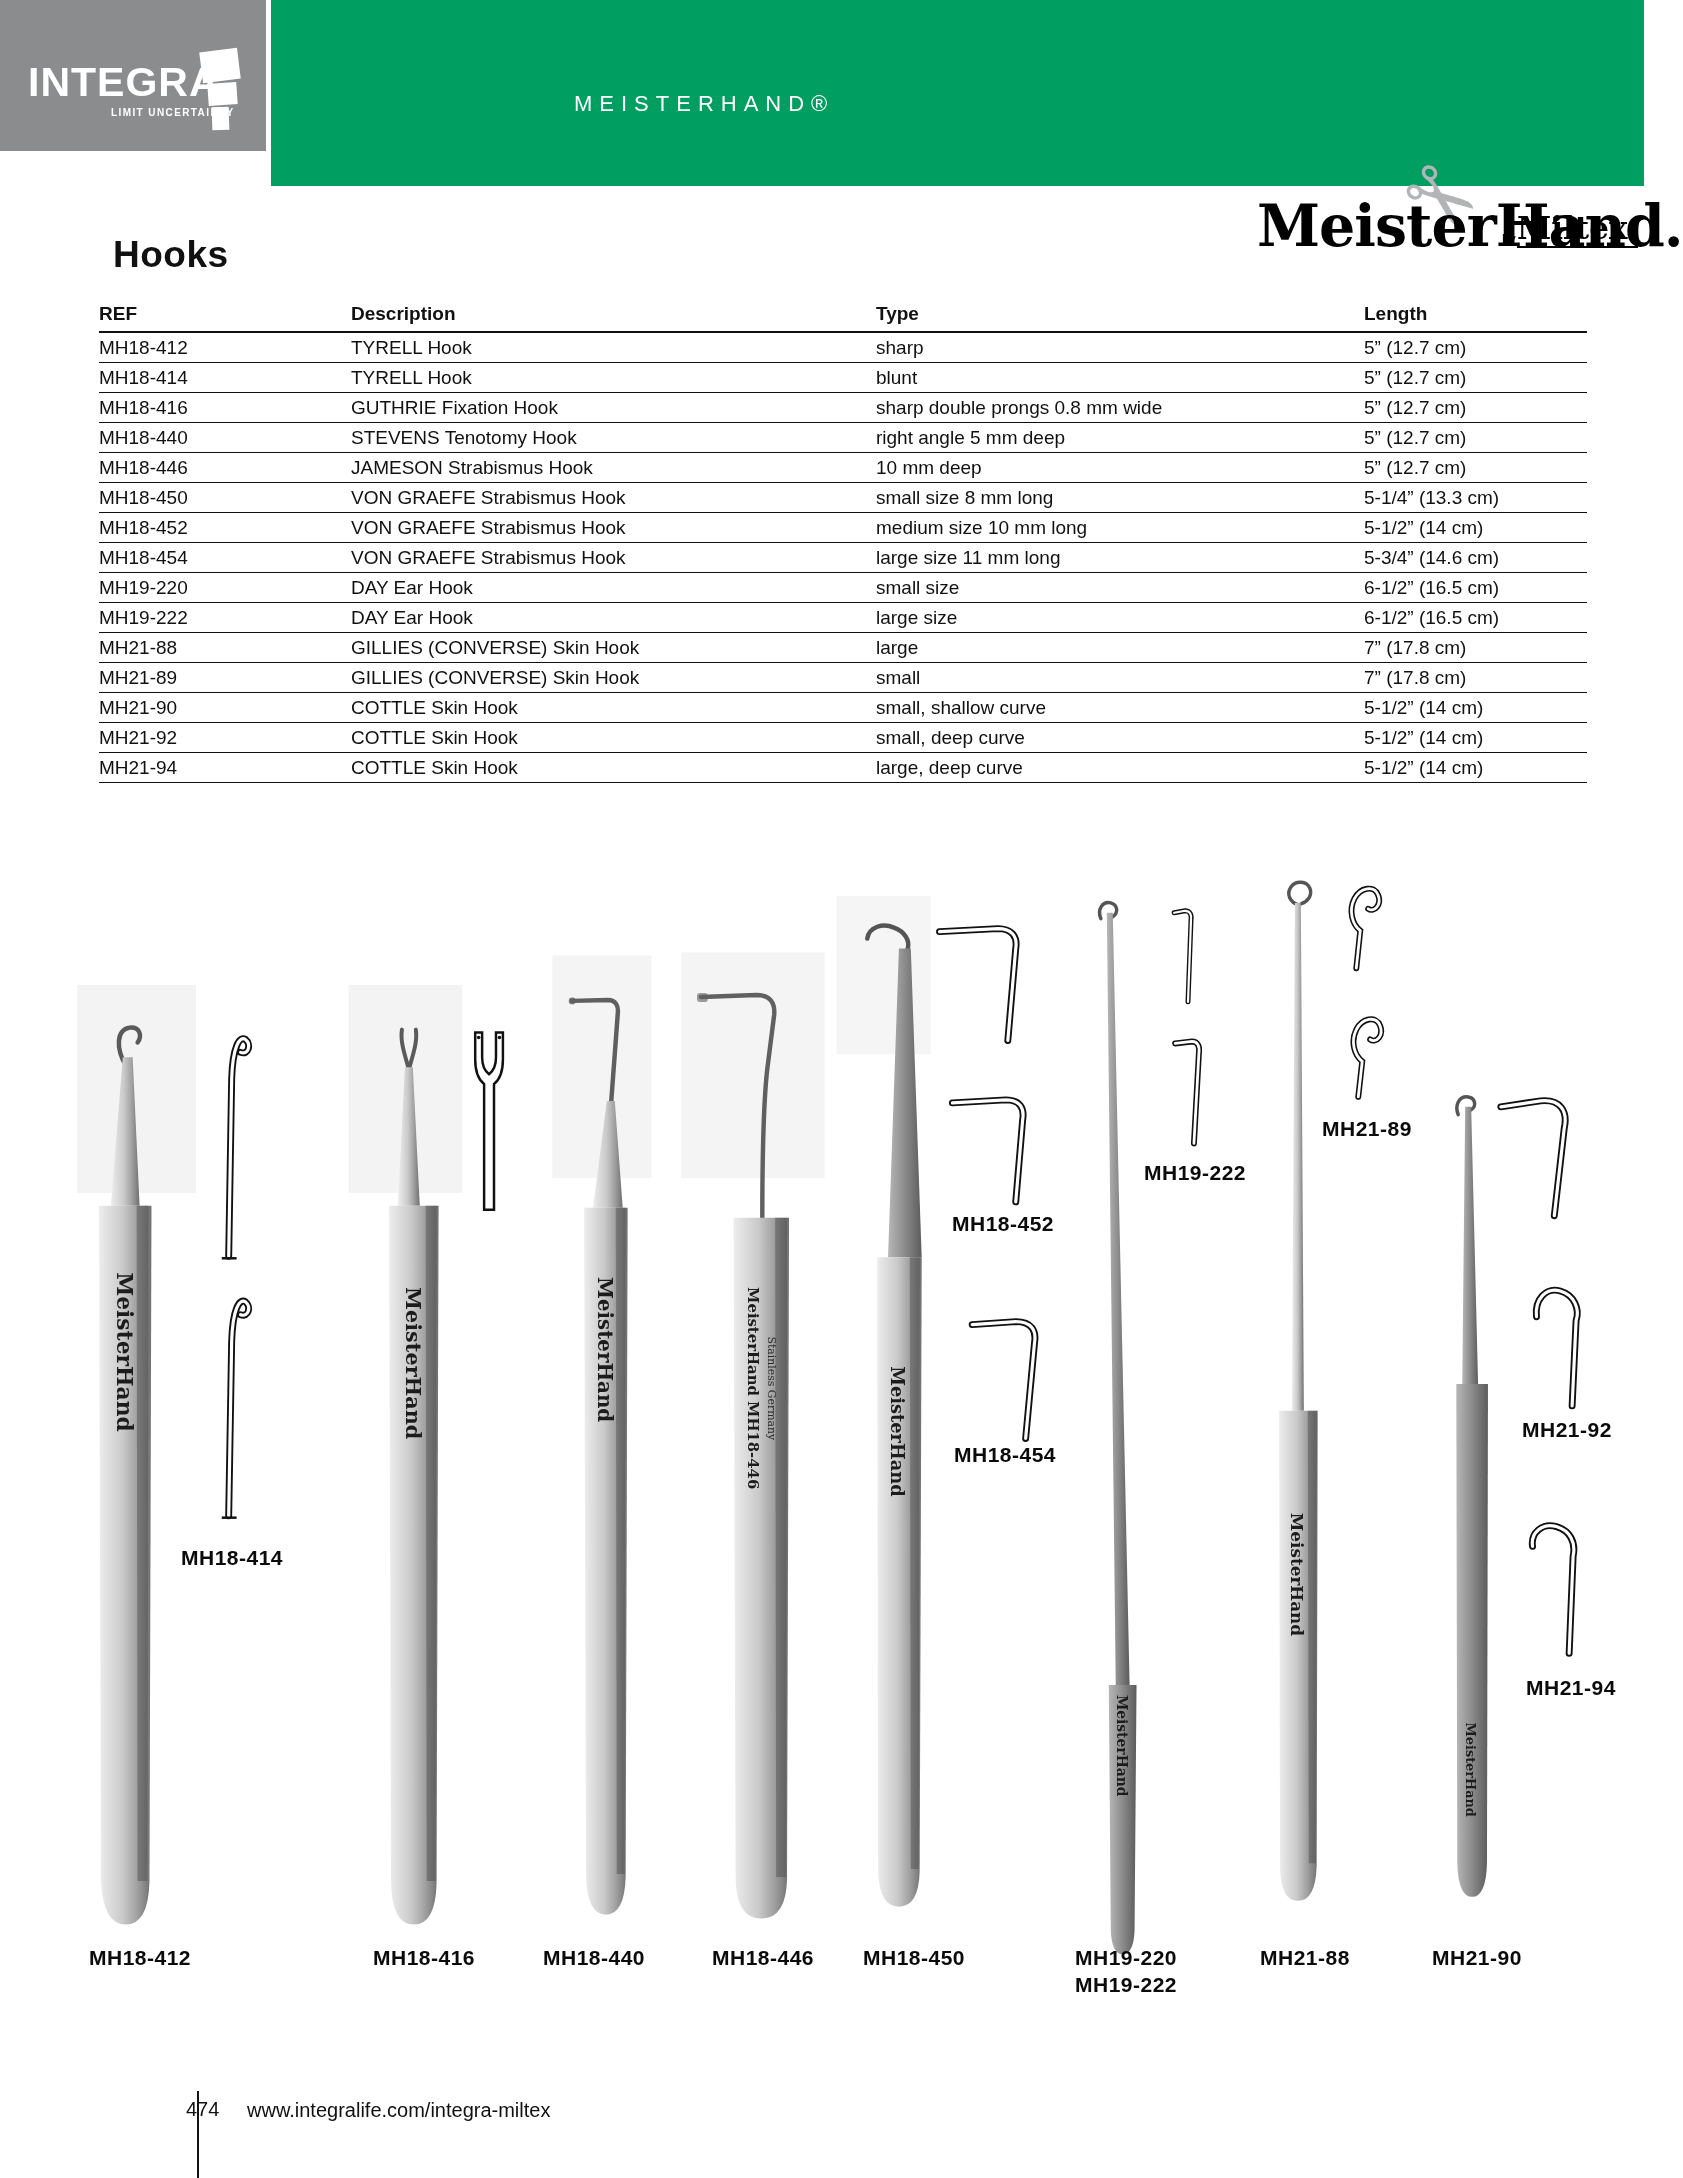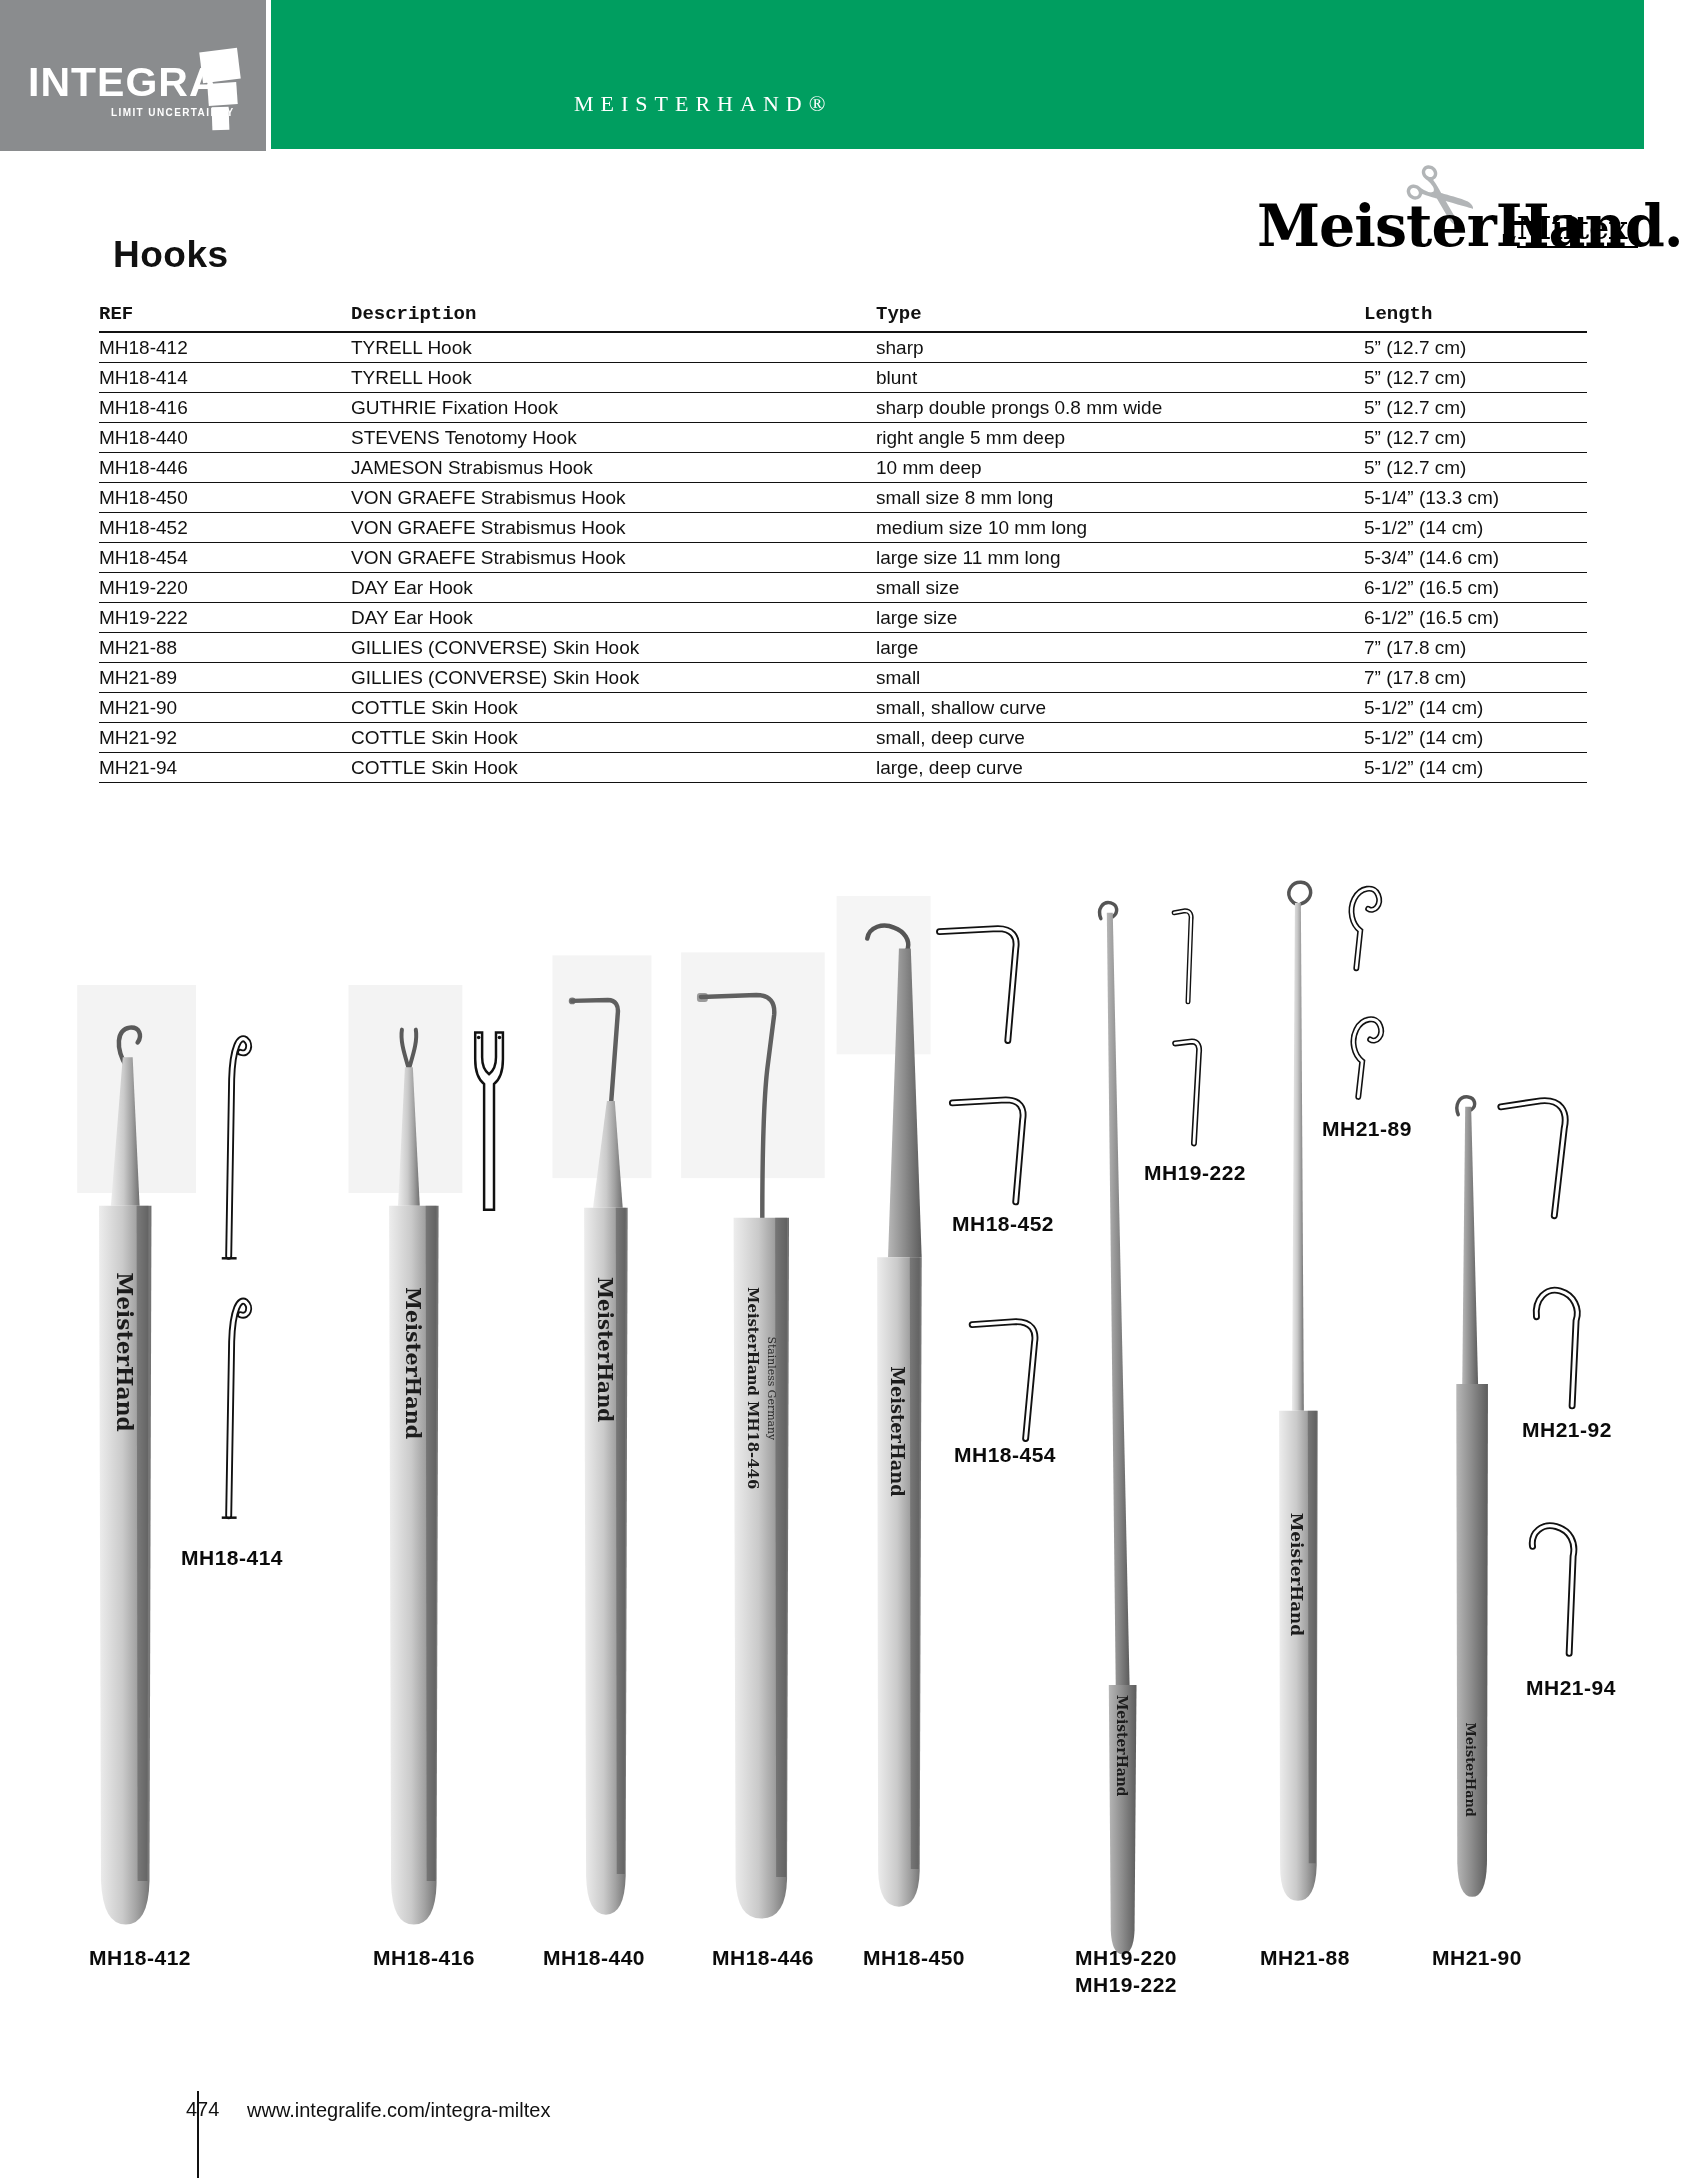--- a/index.html
+++ b/index.html
@@ -1,21 +1,21 @@
 <!DOCTYPE html>
 <html><head>
 <meta charset="utf-8">
 <style>
   html,body{margin:0;padding:0;background:#ffffff;}
   body{font-family:"Liberation Sans", sans-serif; color:#111;}
   #page{position:relative;width:1683px;height:2178px;background:#fff;overflow:hidden;}
 
   
   .hdr-gray{position:absolute;left:0;top:0;width:266px;height:151px;background:#8a8c8e;}
-  .hdr-green{position:absolute;left:271px;top:0;width:1373px;height:149px;background:#009E60;font-family:Liberation Serif, serif;}
+  .hdr-green{position:absolute;left:271px;top:0;width:1373px;height:186px;background:#009E60;}
   .integra-text{position:absolute;left:28px;top:59px;color:#fff;font-size:41px;font-weight:bold;letter-spacing:1px;font-family:"Liberation Sans",sans-serif;}
   .integra-tag{position:absolute;left:111px;top:107px;color:#fff;font-size:10px;font-weight:bold;letter-spacing:1.4px;}
   .flag{position:absolute;background:#fff;}
   .flag1{left:201px;top:50px;width:38px;height:31px;transform:rotate(-7deg);}
   .flag2{left:208px;top:83px;width:29px;height:22px;transform:rotate(-4deg);}
   .flag3{left:212px;top:107px;width:17px;height:23px;transform:rotate(-2deg);}
   .meisterhand-hdr{position:absolute;left:303px;top:91px;color:#fff;font-size:22px;letter-spacing:7px;font-weight:400;}
 
   
   .mh-logo{position:absolute;left:1257px;top:170px;width:342px;height:99px;}
@@ -25,21 +25,21 @@
   .mh-miltex{position:absolute;left:260px;top:40px;font-family:"DejaVu Serif",serif;font-weight:bold;font-size:31px;color:#000;border-bottom:2px solid #000;}
 
   
   .page-title{position:absolute;left:113px;top:234px;font-size:37px;font-weight:bold;letter-spacing:0.5px;}
   .tablewrap{position:absolute;left:99px;top:303px;width:1488px;}
   table.spec{border-collapse:collapse;width:1488px;table-layout:fixed;}
   table.spec col.c1{width:252px}
   table.spec col.c2{width:525px}
   table.spec col.c3{width:488px}
   table.spec col.c4{width:223px}
-  table.spec th{font-size:19px;font-weight:bold;text-align:left;padding:0 0 6px 0;border-bottom:2px solid #111;font-family:Liberation Mono, monospace;}
+  table.spec th{font-size:19px;font-weight:bold;text-align:left;padding:0 0 6px 0;border-bottom:2px solid #111;}
   table.spec td{font-size:19px;height:29px;padding:0;border-bottom:1.5px solid #111;vertical-align:middle;}
 
   
   #art{position:absolute;left:0;top:0;width:1683px;height:2178px;}
   .plabel{position:absolute;font-size:21px;font-weight:bold;color:#0b0b0b;letter-spacing:0.5px;white-space:nowrap;}
   .l-414{left:181px;top:1546px}
   .l-452{left:952px;top:1212px}
   .l-454{left:954px;top:1443px}
   .l-222m{left:1144px;top:1161px}
   .l-89{left:1322px;top:1117px}

